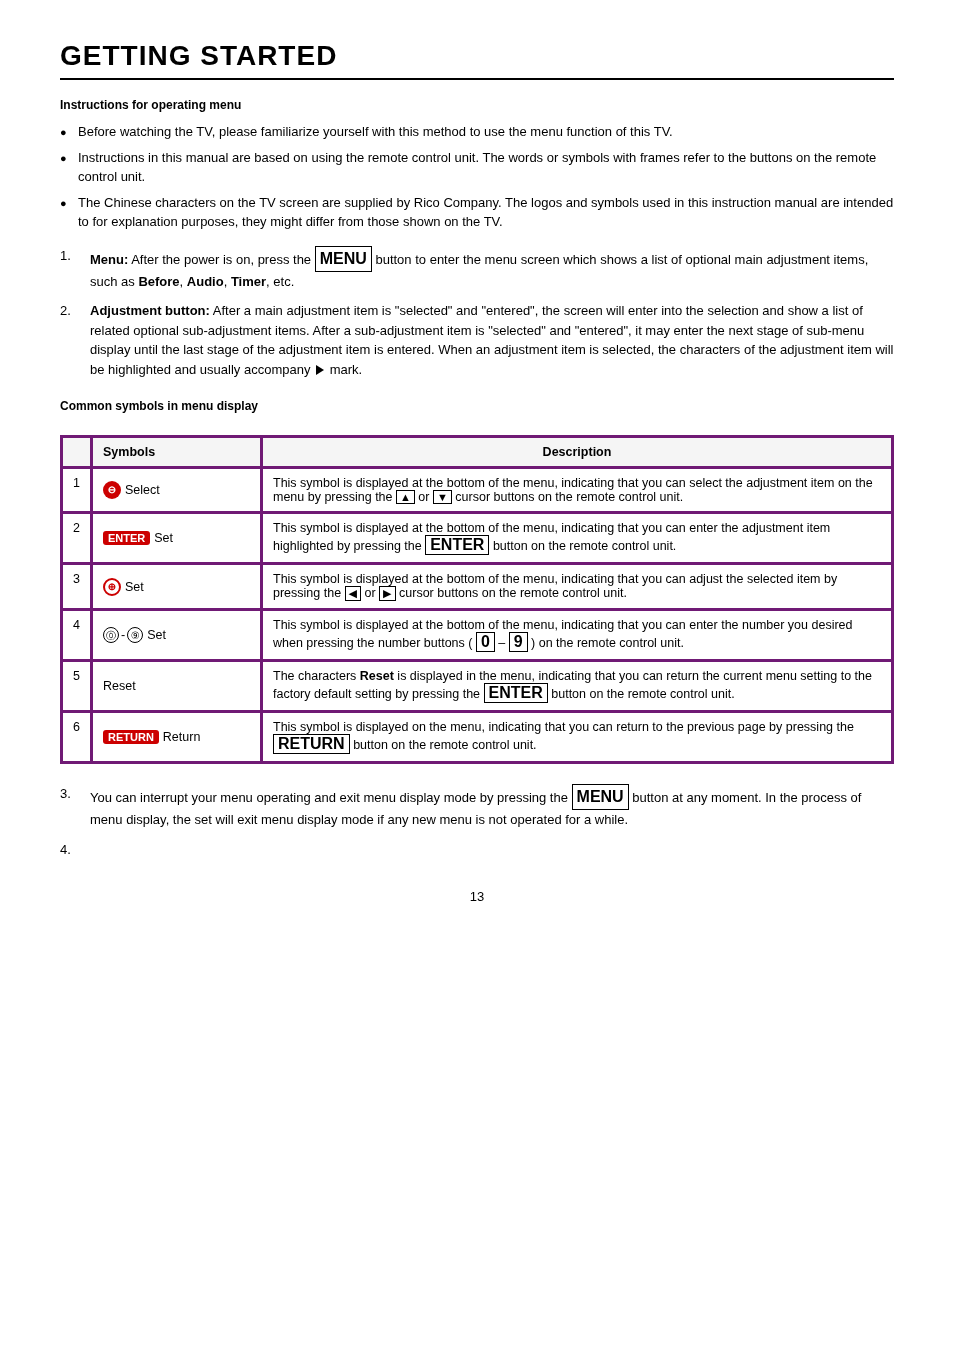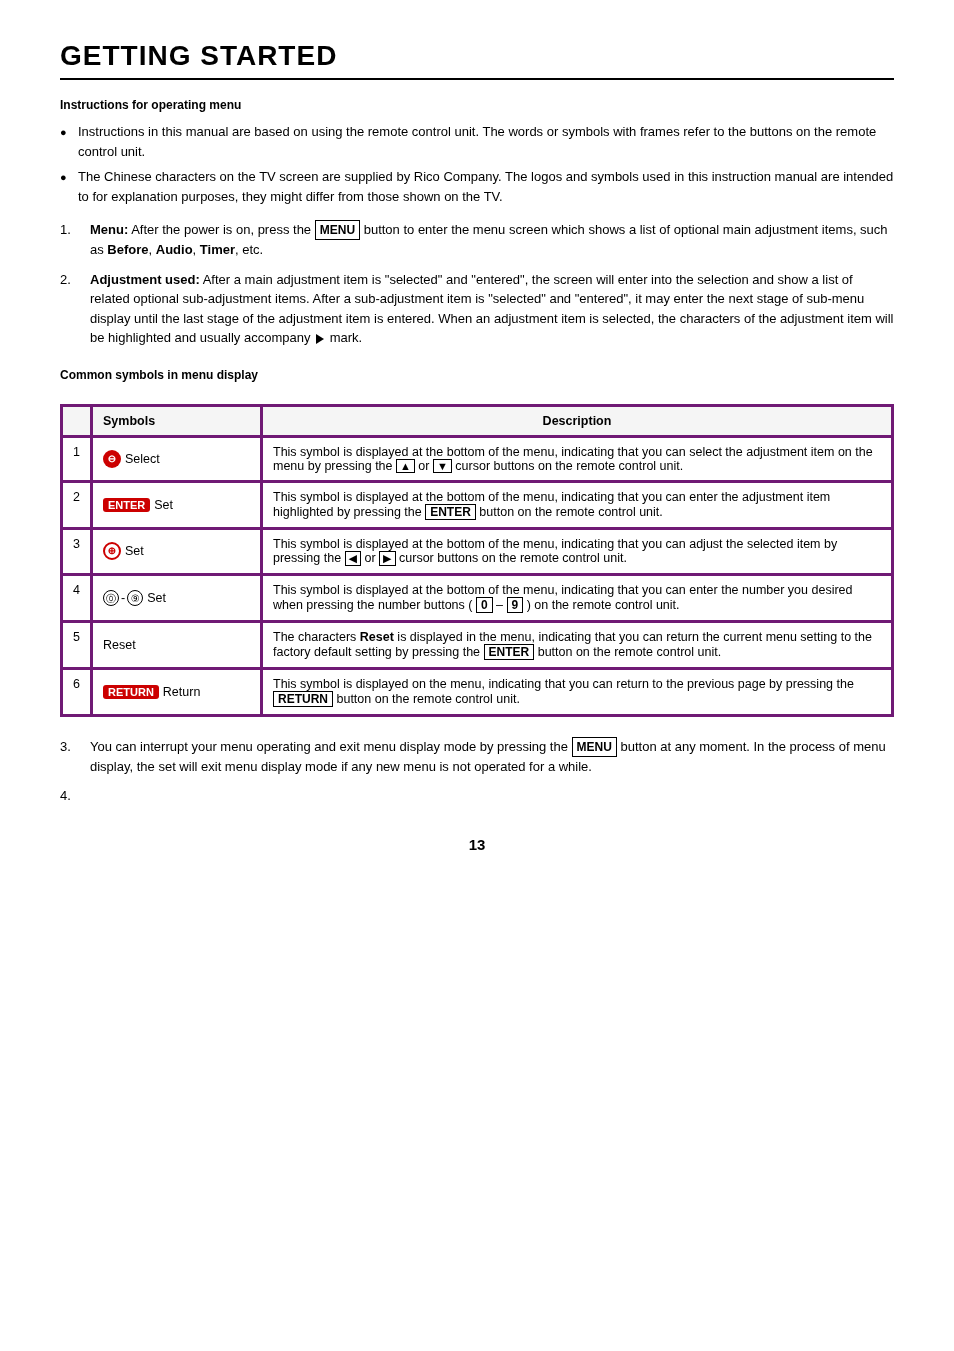--- a/index.html
+++ b/index.html
@@ -53,21 +53,21 @@
       line-height: 1.5;
     }
     .num-label {
       min-width: 20px;
       font-weight: normal;
     }
     .kbd {
       display: inline-block;
       border: 1px solid #000;
       padding: 0 4px;
-      font-size: 12px;
+      font-size: 16px;
       font-weight: bold;
       font-family: Arial, sans-serif;
     }
     .btn-red {
       display: inline-block;
       background: #cc0000;
       color: #fff;
       font-size: 11px;
       font-weight: bold;
       padding: 1px 5px;
@@ -145,58 +145,58 @@
       height: 16px;
       border-radius: 50%;
       border: 1px solid #000;
       text-align: center;
       line-height: 15px;
       font-size: 10px;
     }
     .page-number {
       text-align: center;
       margin-top: 30px;
-      font-size: 15px;
-      font-weight: bold;
+      font-size: 13px;
     }
     .triangle-right {
       display: inline-block;
       width: 0;
       height: 0;
       border-top: 5px solid transparent;
       border-bottom: 5px solid transparent;
       border-left: 8px solid #000;
       vertical-align: middle;
       margin: 0 2px;
     }
   </style>
 </head>
 <body>
 
 <div class="page-title">GETTING STARTED</div>
 
 <div class="section-heading">Instructions for operating menu</div>
 
 <ul class="bullet-list">
+  <li>Before watching the TV, please familiarize yourself with this method to use the menu function of this TV.</li>
   <li>Instructions in this manual are based on using the remote control unit. The words or symbols with frames refer to the buttons on the remote control unit.</li>
   <li>The Chinese characters on the TV screen are supplied by Rico Company. The logos and symbols used in this instruction manual are intended to for explanation purposes, they might differ from those shown on the TV.</li>
 </ul>
 
 <ol class="numbered-list">
   <li>
     <span class="num-label">1.</span>
     <span>
       <strong>Menu:</strong>
       After the power is on, press the <span class="kbd">MENU</span> button to enter the menu screen which shows a list of optional main adjustment items, such as <strong>Before</strong>, <strong>Audio</strong>, <strong>Timer</strong>, etc.
     </span>
   </li>
   <li>
     <span class="num-label">2.</span>
     <span>
-      <strong>Adjustment used:</strong>
+      <strong>Adjustment button:</strong>
       After a main adjustment item is "selected" and "entered", the screen will enter into the selection and show a list of related optional sub-adjustment items. After a sub-adjustment item is "selected" and "entered", it may enter the next stage of sub-menu display until the last stage of the adjustment item is entered. When an adjustment item is selected, the characters of the adjustment item will be highlighted and usually accompany <span class="triangle-right"></span> mark.
     </span>
   </li>
 </ol>
 
 <div class="table-section">
   <div class="table-caption">Common symbols in menu display</div>
   <table>
     <thead>
       <tr>

